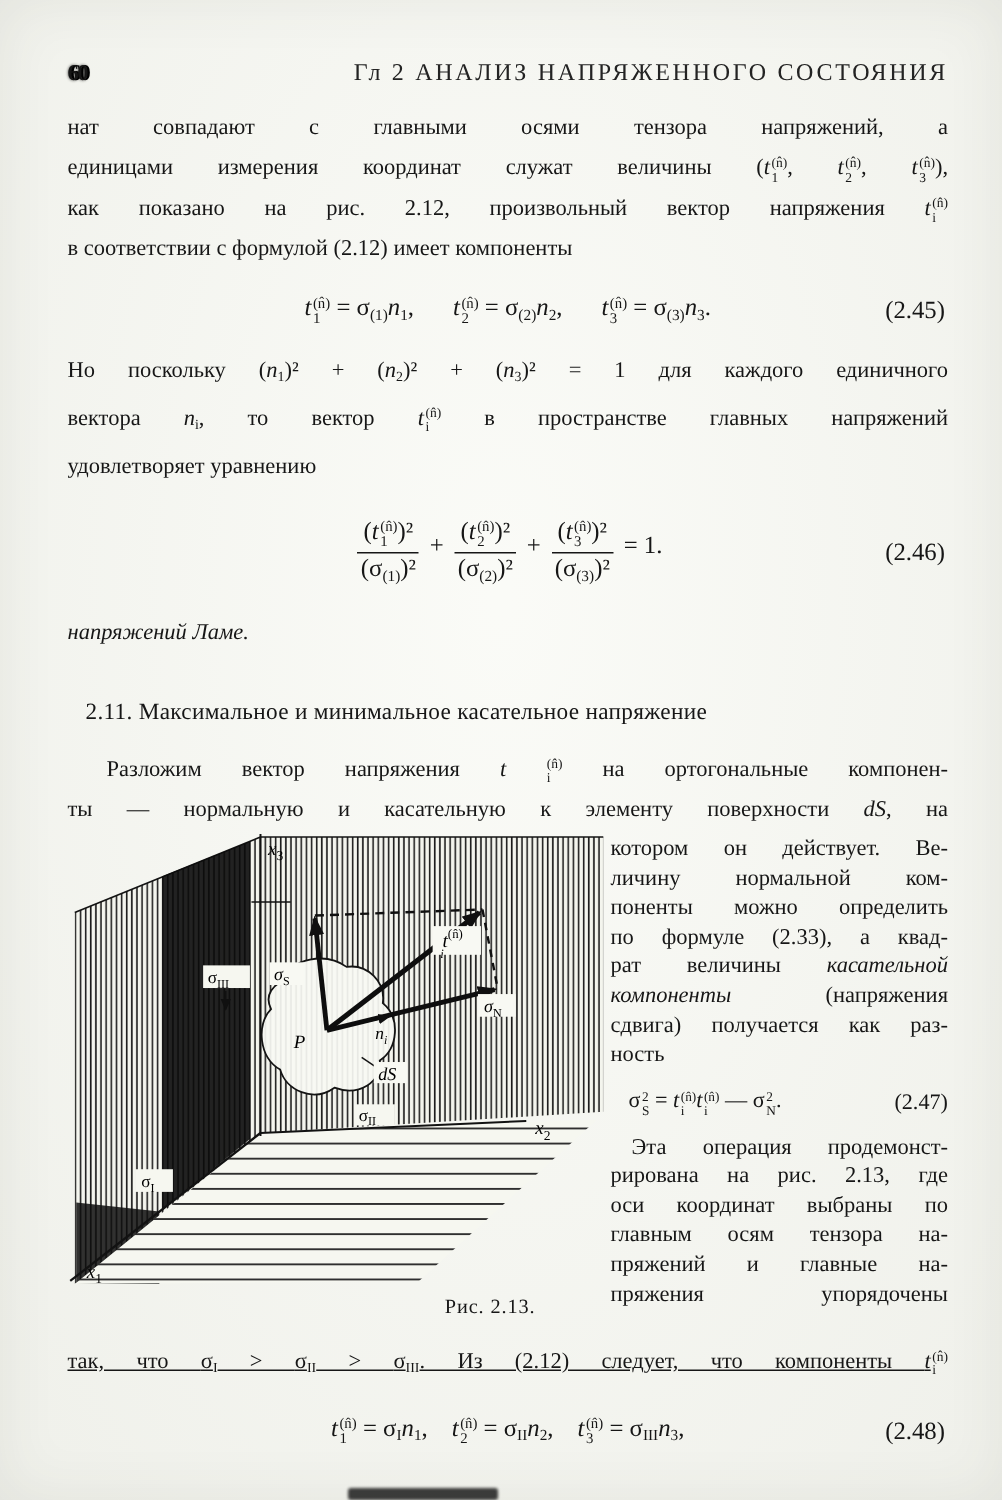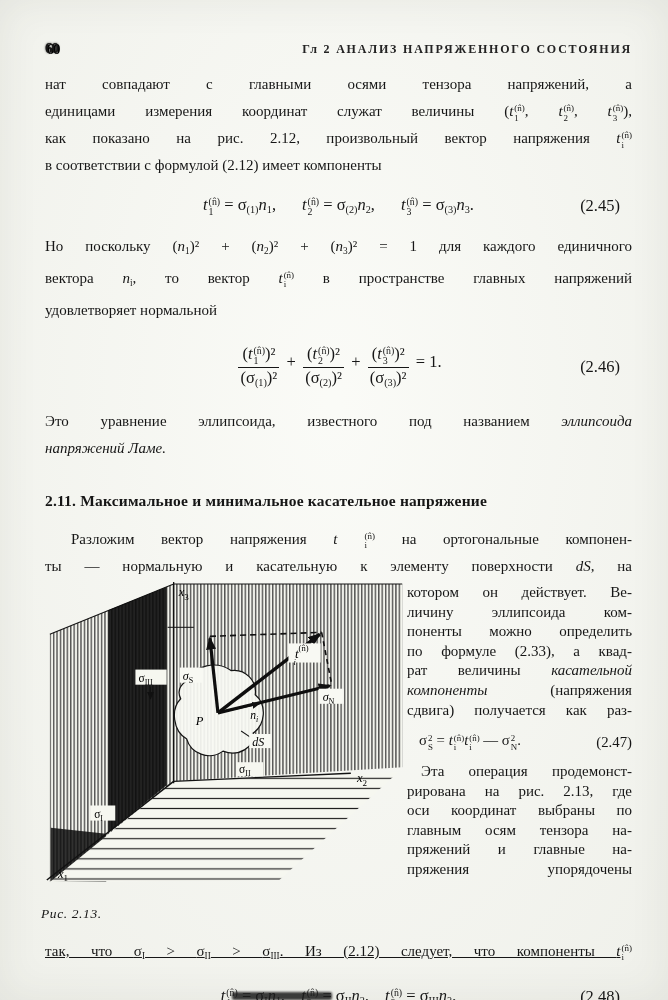--- a/index.html
+++ b/index.html
@@ -15,48 +15,48 @@
     background:
       radial-gradient(ellipse at 50% 40%, rgba(255,255,255,.35), rgba(0,0,0,.03) 90%),
       #f8f9f3;
     box-shadow:inset 0 0 40px rgba(60,60,50,.08);
   }
   .content{padding:40px 36px 0 45px;}
   
   .hdr{display:flex;justify-content:space-between;align-items:baseline;margin-bottom:14px;}
   .pagenum{font-weight:bold;font-size:15px;letter-spacing:-1px;
     text-shadow:0 0 2px rgba(0,0,0,.85),1.5px .5px 0 #000;}
-  .chapter{font-size:12px;letter-spacing:1.8px;color:#232323;font-weight:700;}
+  .chapter{font-size:16px;letter-spacing:1.8px;color:#232323;font-weight:400;}
   
   .para{font-size:15px;line-height:27px;}
   .ln{text-align:justify;text-align-last:justify;white-space:normal;}
   .ln.end{text-align-last:left;}
   .ln.ind{text-indent:26px;}
   .tx{white-space:pre-wrap;}
   .it{font-style:italic;}
   
   .mvar{white-space:nowrap;}
   .ss{display:inline-block;vertical-align:-0.5em;line-height:1.02;font-size:0.60em;text-align:left;margin-left:1px;}
   .ss span{display:block;}
   .sb{font-size:0.62em;vertical-align:-0.32em;}
   .sp{display:inline-block;}
   .frac{display:inline-block;vertical-align:-0.95em;text-align:center;line-height:1.12;margin:0 3px;}
   .fn{display:block;border-bottom:1.4px solid #161616;padding:0 4px 1px;}
   .fd{display:block;padding-top:1px;}
   
   .eqrow{position:relative;display:flex;justify-content:center;align-items:center;
     font-size:16.5px;margin:10px 0;min-height:34px;}
-  .eqrow .eqtag{position:absolute;right:12px;top:50%;transform:translateY(-50%);}
+  .eqrow .eqtag{position:absolute;right:2px;top:50%;transform:translateY(-50%);}
   .eqrow.tall{min-height:62px;margin:12px 0 10px;}
   
-  .h2{font-size:15.5px;font-weight:bold;margin:30px 0 16px;letter-spacing:.2px;}
+  .h2{font-size:15.5px;font-weight:normal;margin:30px 12px 16px;letter-spacing:.2px;}
   
   .figrow{display:flex;align-items:flex-start;margin-top:2px;}
   .figwrap{width:366px;flex:none;margin-left:-4px;}
-  .figcap{text-align:left;font-size:13.5px;letter-spacing:.6px;margin-top:20px;padding-right:50px;font-style:italic;}
+  .figcap{text-align:right;font-size:13.5px;letter-spacing:.6px;margin-top:2px;padding-right:50px;}
   .rc{width:250px;margin-left:auto;padding-top:1px;}
   .rc .ln{font-size:15px;line-height:19.6px;}
   .rc .ln.ind{text-indent:14px;}
   .rceq{position:relative;display:flex;justify-content:flex-start;align-items:center;
     font-size:14.8px;margin:8px 0 6px;padding-left:12px;min-height:28px;}
   .rceq .eqtag{position:absolute;right:0;top:50%;transform:translateY(-50%);}
   .para5{margin-top:16px;text-decoration:underline;}
   .smudge{position:absolute;left:232px;bottom:0;width:100px;height:8px;background:#1c1c1c;
     border-radius:2px;filter:blur(1px);opacity:.85;}
   svg text{font-family:"Liberation Serif","DejaVu Serif",serif;}
@@ -80,30 +80,29 @@
       </div>
 
     <div class="eqrow">
       <span class="eqbody"><span class="mvar"><span class="vb it">t</span><span class="ss"><span>(n̂)</span><span>1</span></span></span><span class="tx"> = </span><span class="mvar"><span class="vb">σ</span><span class="sb">(1)</span></span><span class="mvar"><span class="vb it">n</span><span class="sb">1</span></span><span class="tx">,</span><span class="sp" style="width: 26px;"></span><span class="mvar"><span class="vb it">t</span><span class="ss"><span>(n̂)</span><span>2</span></span></span><span class="tx"> = </span><span class="mvar"><span class="vb">σ</span><span class="sb">(2)</span></span><span class="mvar"><span class="vb it">n</span><span class="sb">2</span></span><span class="tx">,</span><span class="sp" style="width: 26px;"></span><span class="mvar"><span class="vb it">t</span><span class="ss"><span>(n̂)</span><span>3</span></span></span><span class="tx"> = </span><span class="mvar"><span class="vb">σ</span><span class="sb">(3)</span></span><span class="mvar"><span class="vb it">n</span><span class="sb">3</span></span><span class="tx">.</span></span>
       <span class="eqtag">(2.45)</span>
     </div>
 
     <div class="para">
         <div class="ln"><span class="tx">Но поскольку (</span><span class="mvar"><span class="vb it">n</span><span class="sb">1</span></span><span class="tx">)² + (</span><span class="mvar"><span class="vb it">n</span><span class="sb">2</span></span><span class="tx">)² + (</span><span class="mvar"><span class="vb it">n</span><span class="sb">3</span></span><span class="tx">)² = 1 для каждого единичного</span></div>
         <div class="ln"><span class="tx">вектора </span><span class="mvar"><span class="vb it">n</span><span class="sb">i</span></span><span class="tx">, то вектор </span><span class="mvar"><span class="vb it">t</span><span class="ss"><span>(n̂)</span><span>i</span></span></span><span class="tx"> в пространстве главных напряжений</span></div>
-        <div class="ln end"><span class="tx">удовлетворяет нормальной</span></div>
+        <div class="ln end"><span class="tx">удовлетворяет уравнению</span></div>
       </div>
 
     <div class="eqrow tall">
       <span class="eqbody"><span class="frac"><span class="fn"><span class="tx">(</span><span class="mvar"><span class="vb it">t</span><span class="ss"><span>(n̂)</span><span>1</span></span></span><span class="tx">)²</span></span><span class="fd"><span class="tx">(</span><span class="mvar"><span class="vb">σ</span><span class="sb">(1)</span></span><span class="tx">)²</span></span></span><span class="tx"> + </span><span class="frac"><span class="fn"><span class="tx">(</span><span class="mvar"><span class="vb it">t</span><span class="ss"><span>(n̂)</span><span>2</span></span></span><span class="tx">)²</span></span><span class="fd"><span class="tx">(</span><span class="mvar"><span class="vb">σ</span><span class="sb">(2)</span></span><span class="tx">)²</span></span></span><span class="tx"> + </span><span class="frac"><span class="fn"><span class="tx">(</span><span class="mvar"><span class="vb it">t</span><span class="ss"><span>(n̂)</span><span>3</span></span></span><span class="tx">)²</span></span><span class="fd"><span class="tx">(</span><span class="mvar"><span class="vb">σ</span><span class="sb">(3)</span></span><span class="tx">)²</span></span></span><span class="tx"> = 1.</span></span>
       <span class="eqtag">(2.46)</span>
     </div>
 
     <div class="para">
-        <div class="ln"><span class="tx">Это уравнение эллипсоида, известного под названием </span><span class="tx it">эллипсоида</span></div>
         <div class="ln end"><span class="tx it">напряжений Ламе.</span></div>
       </div>
 
     <div class="h2">2.11. Максимальное и минимальное касательное напряжение</div>
 
     <div class="para">
         <div class="ln ind"><span class="tx">Разложим вектор напряжения </span><span class="mvar"><span class="vb it">t</span><span class="ss"><span>(n̂)</span><span>i</span></span></span><span class="tx"> на ортогональные компонен-</span></div>
         <div class="ln"><span class="tx">ты — нормальную и касательную к элементу поверхности </span><span class="tx it">dS</span><span class="tx">, на</span></div>
       </div>
 
@@ -173,26 +172,27 @@
           <text x="136" y="14" font-size="12.5"><tspan font-style="italic">x</tspan><tspan font-size="9" dy="3.5">3</tspan></text>
           <text x="313" y="199" font-size="12.5"><tspan font-style="italic">x</tspan><tspan font-size="9" dy="3.5">2</tspan></text>
           <text x="16" y="294" font-size="12.5"><tspan font-style="italic">x</tspan><tspan font-size="9" dy="3.5">1</tspan></text>
         </svg>
         <div class="figcap">Рис. 2.13.</div>
       </div>
 
       <div class="rc">
         <div>
             <div class="ln"><span class="tx">котором он действует. Ве-</span></div>
-            <div class="ln"><span class="tx">личину эллипсоида ком-</span></div>
+            <div class="ln"><span class="tx">личину нормальной ком-</span></div>
             <div class="ln"><span class="tx">поненты можно определить</span></div>
             <div class="ln"><span class="tx">по формуле (2.33), а квад-</span></div>
             <div class="ln"><span class="tx">рат величины </span><span class="tx it">касательной</span></div>
             <div class="ln"><span class="tx it">компоненты</span><span class="tx"> (напряжения</span></div>
             <div class="ln"><span class="tx">сдвига) получается как раз-</span></div>
+            <div class="ln end"><span class="tx">ность</span></div>
           </div>
         <div class="rceq">
           <span class="eqbody"><span class="mvar"><span class="vb">σ</span><span class="ss"><span>2</span><span>S</span></span></span><span class="tx"> = </span><span class="mvar"><span class="vb it">t</span><span class="ss"><span>(n̂)</span><span>i</span></span></span><span class="mvar"><span class="vb it">t</span><span class="ss"><span>(n̂)</span><span>i</span></span></span><span class="tx"> — </span><span class="mvar"><span class="vb">σ</span><span class="ss"><span>2</span><span>N</span></span></span><span class="tx">.</span></span>
           <span class="eqtag">(2.47)</span>
         </div>
         <div>
             <div class="ln ind"><span class="tx">Эта операция продемонст-</span></div>
             <div class="ln"><span class="tx">рирована на рис. 2.13, где</span></div>
             <div class="ln"><span class="tx">оси координат выбраны по</span></div>
             <div class="ln"><span class="tx">главным осям тензора на-</span></div>

